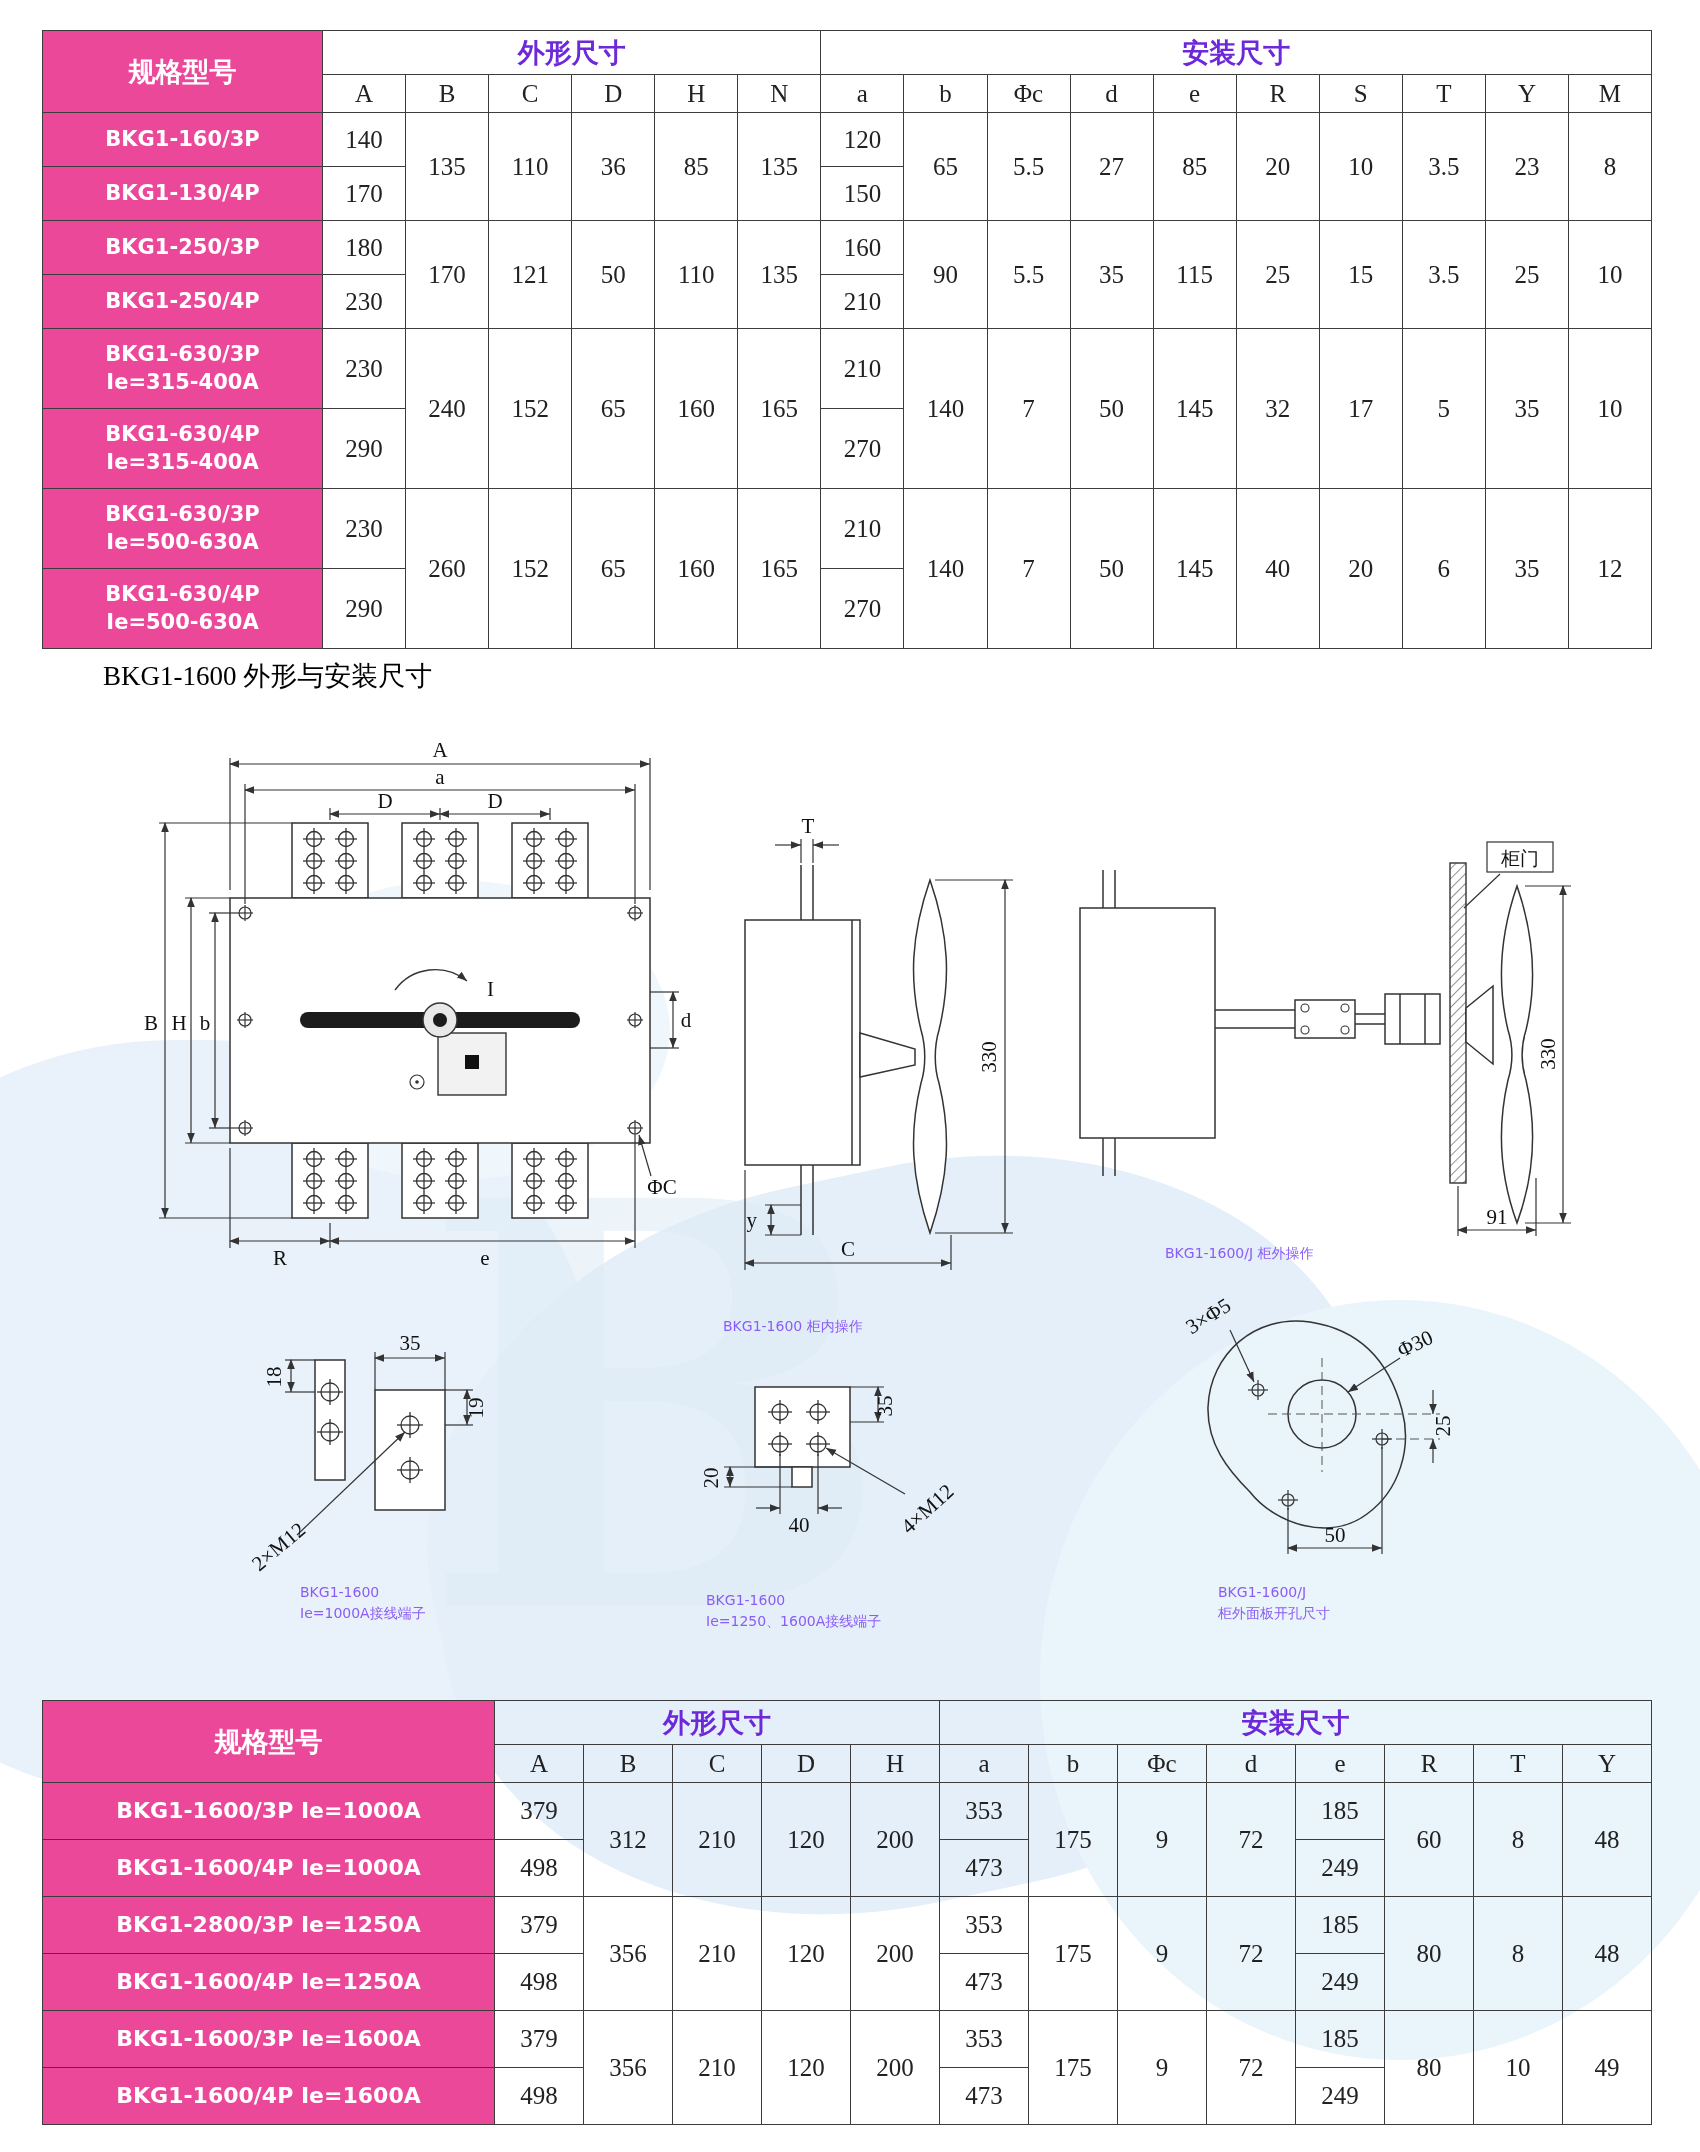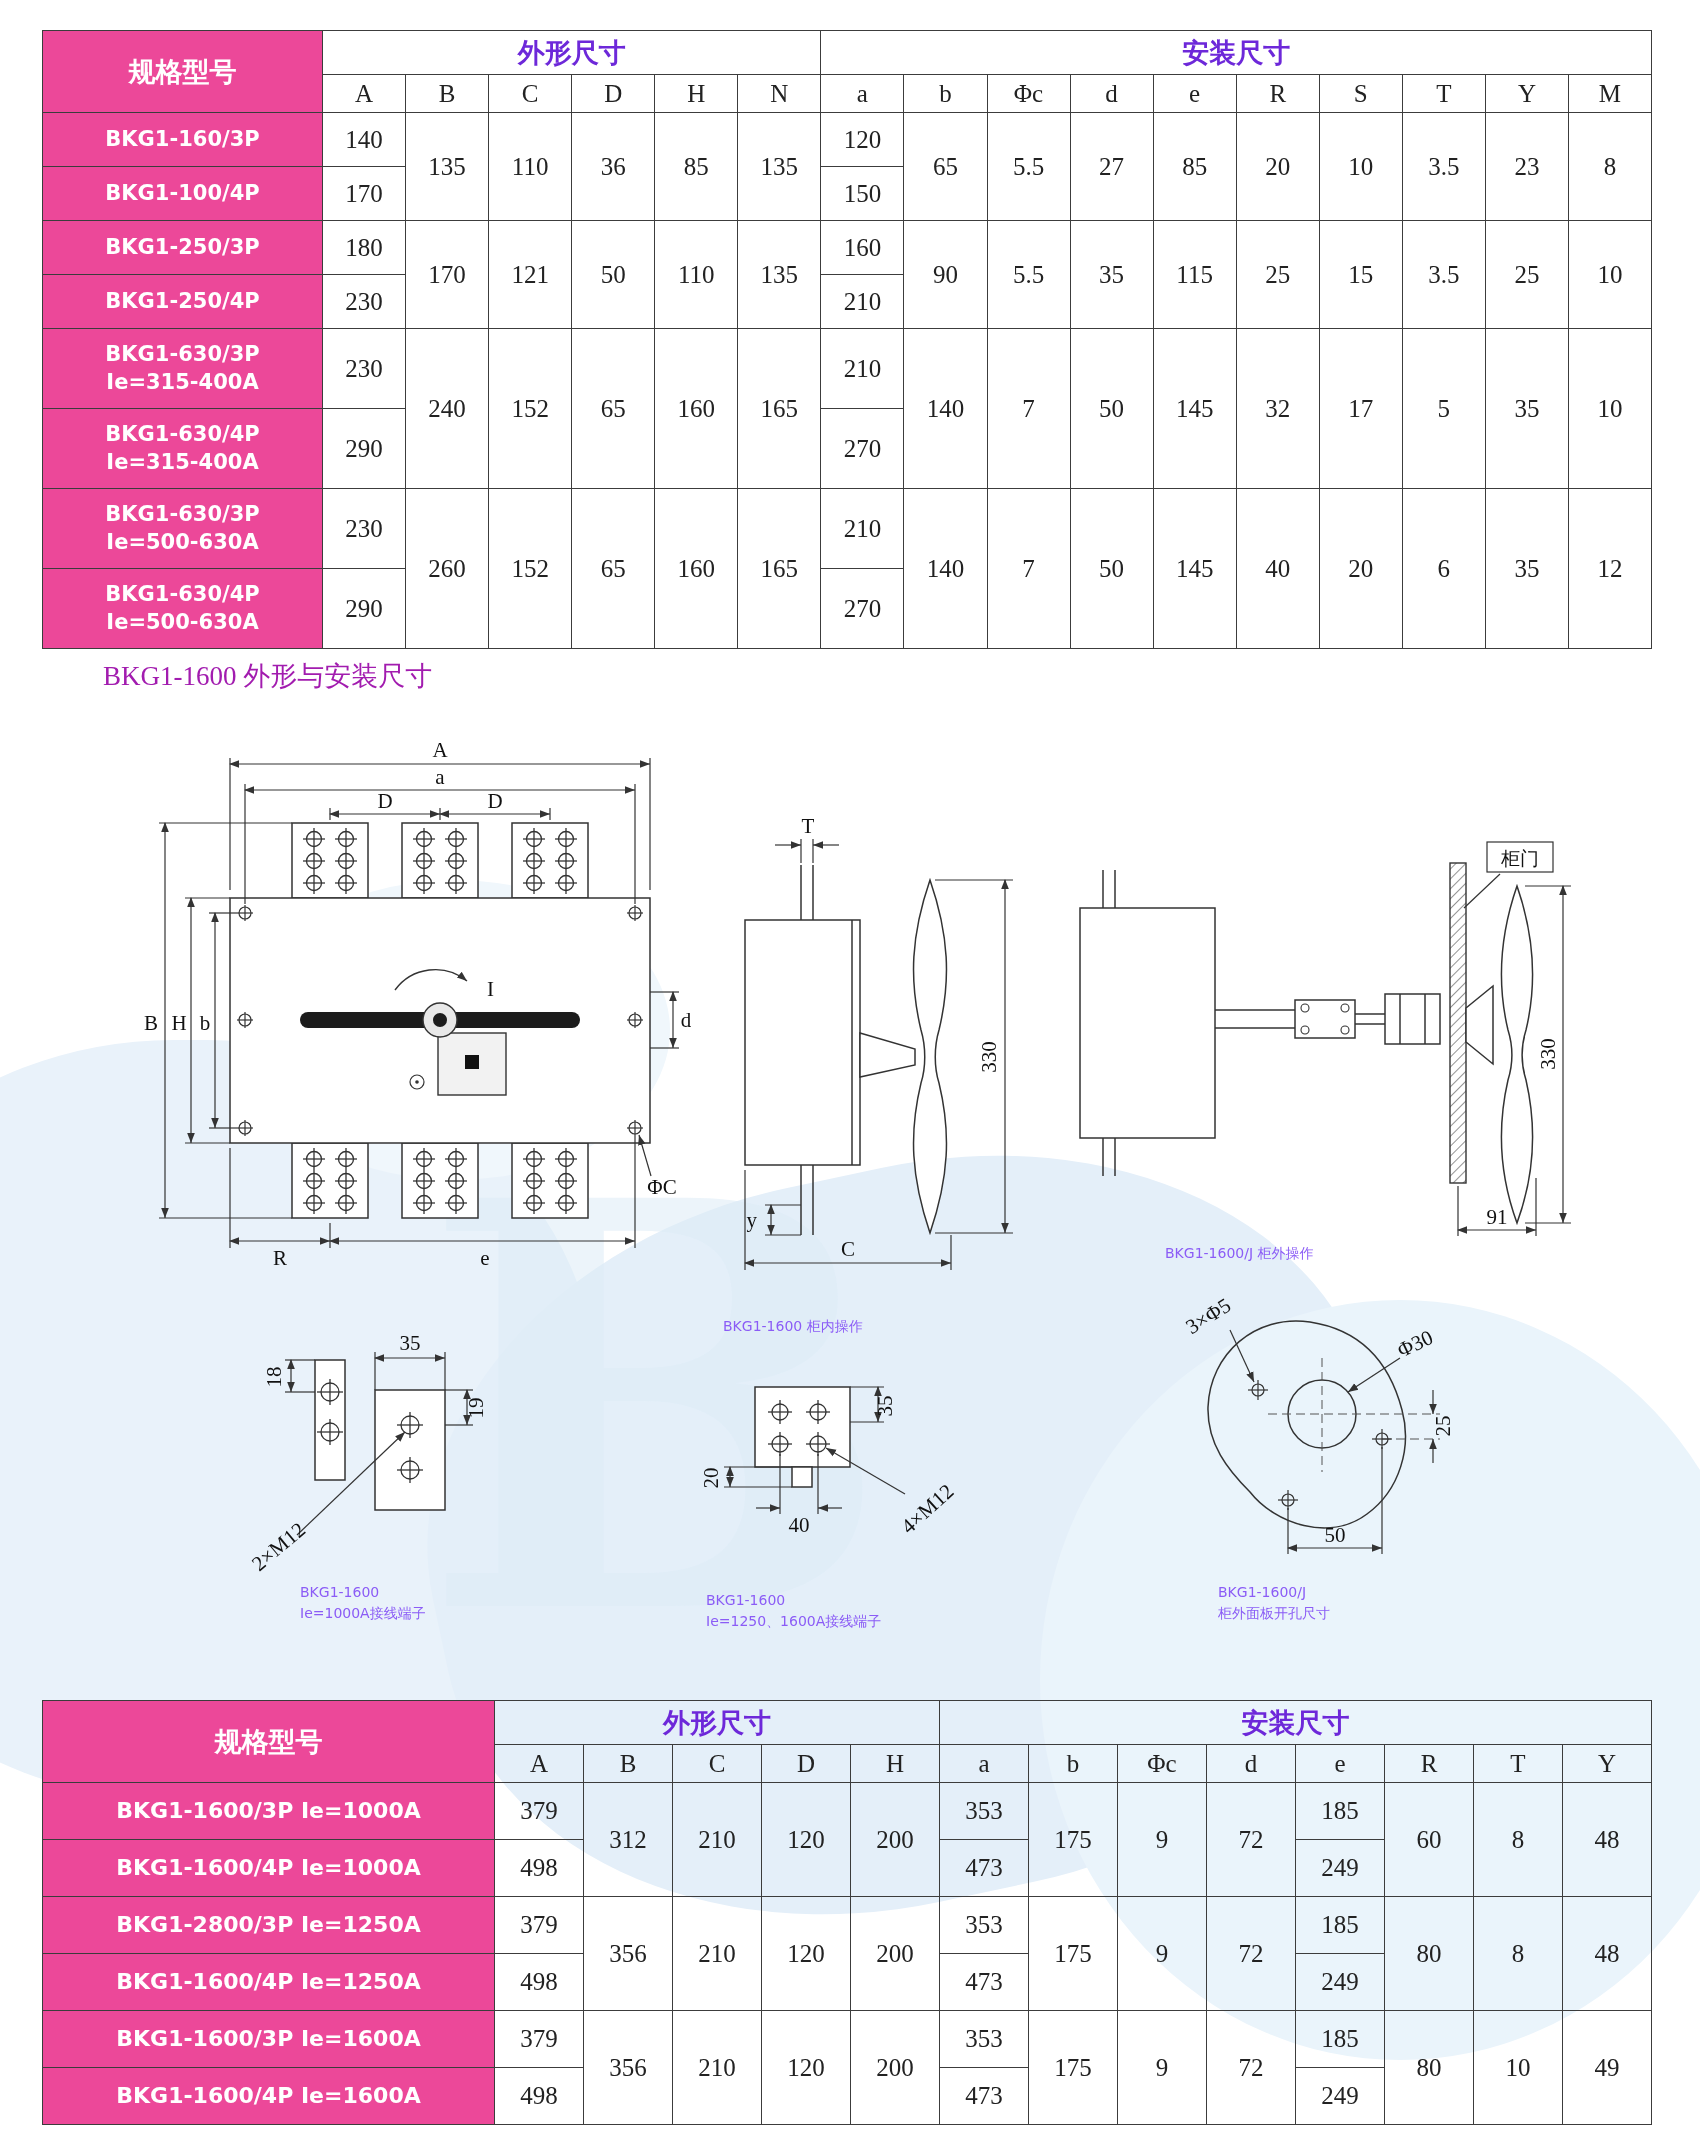--- a/index.html
+++ b/index.html
@@ -21,21 +21,21 @@
   th.cjk-h { font-size:27px; font-weight:bold; color:#6d28d9; background:transparent; }
   th.spec-h { font-size:27px; font-weight:bold; }
   .letter { font-family:"Liberation Serif","DejaVu Serif",serif; font-size:25px; font-weight:normal; color:#222; background:transparent; }
   td.num { font-family:"Liberation Serif","DejaVu Serif",serif; font-size:25px; color:#222; }
   td.model { font-size:21px; font-weight:bold; line-height:1.3; }
   #t2 td.model { font-size:22px; }
   tr.h1 { height:44px; } tr.h2 { height:38px; }
   tr.ra { height:54px; } tr.rb { height:80px;margin-left:16px; } tr.rc { height:57px; }
   
   .sect-title { position:absolute; z-index:2; font-family:"Liberation Serif","DejaVu Serif",serif;
-                font-size:27px; color:#a21caf; }
+                font-size:27px; color:#000000; }
   .cap { position:absolute; z-index:2; font-size:14px; color:#8b5cf6; line-height:1.5; }
   
   .draw { position:absolute; z-index:1; }
   .draw g.dims { stroke:#333; stroke-width:1.2; fill:none; }
   .draw g.body { stroke:#333; stroke-width:1.5; fill:#ffffff; }
   .draw text { font-family:"Liberation Serif","DejaVu Serif",serif; font-size:21px; fill:#111; stroke:none; }
   .draw text.cjk { font-family:"DejaVu Sans","Liberation Sans",sans-serif; font-size:19px; }
 </style>
 </head>
 <body>
@@ -92,21 +92,21 @@
         <td class="num" rowspan="2">5.5</td>
         <td class="num" rowspan="2">27</td>
         <td class="num" rowspan="2">85</td>
         <td class="num" rowspan="2">20</td>
         <td class="num" rowspan="2">10</td>
         <td class="num" rowspan="2">3.5</td>
         <td class="num" rowspan="2">23</td>
         <td class="num" rowspan="2">8</td>
       </tr>
       <tr class="ra">
-        <td class="blue model">BKG1-100/4P</td>
+        <td class="blue model">BKG1-130/4P</td>
         <td class="num">170</td>
         <td class="num">150</td>
       </tr>
 
       <tr class="ra">
         <td class="blue model">BKG1-250/3P</td>
         <td class="num">180</td>
         <td class="num" rowspan="2">170</td>
         <td class="num" rowspan="2">121</td>
         <td class="num" rowspan="2">50</td>

